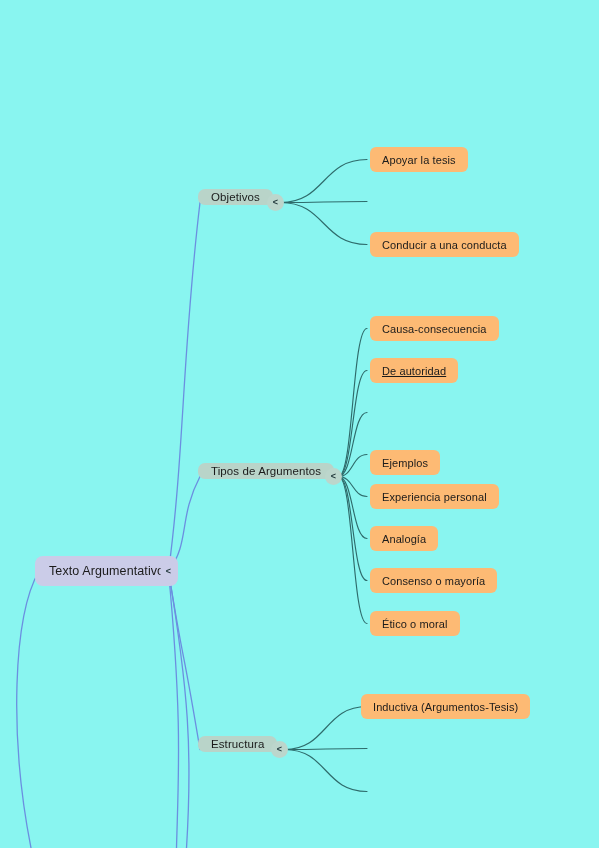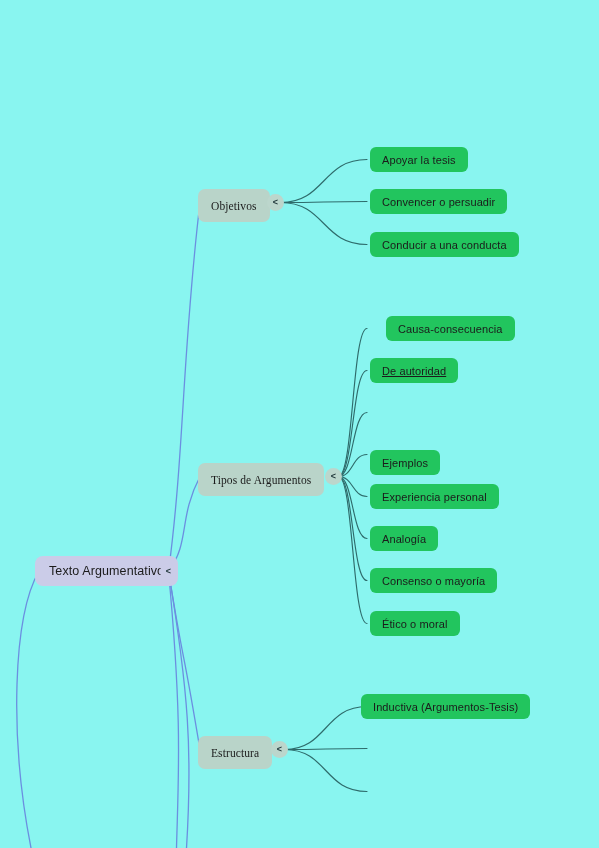--- a/index.html
+++ b/index.html
@@ -40,25 +40,24 @@
     background: #cbcce8;
     font-size: 12.5px;
     padding: 0 14px;
     height: 30px;
     border-radius: 8px;
   }
   .node-branch {
     background: #b9d4c9;
     font-size: 11.5px;
     padding: 0 13px;
-    height: 33px;
-    font-family: Liberation Serif, serif;
+    height: 16px;
   }
   .node-leaf {
-    background: #22c55e;
+    background: #fdba74;
     font-size: 11px;
     padding: 0 12px;
     height: 25px;
     border-radius: 6px;
   }
   .toggle {
     position: absolute;
     width: 17px;
     height: 17px;
     border-radius: 50%;
@@ -121,35 +120,32 @@
   <div class="node node-branch" style="left:198px; top:189px;">
     <span>Objetivos</span>
   </div>
   <div class="toggle toggle-branch" style="left:267px; top:194px;">
     <span>&lt;</span>
   </div>
 
   <div class="node node-leaf" style="left:370px; top:147px;">
     <span>Apoyar la tesis</span>
   </div>
-  <div class="node node-leaf" style="left:370px; top:189px;">
-    <span>Convencer o persuadir</span>
-  </div>
   <div class="node node-leaf" style="left:370px; top:232px;">
     <span>Conducir a una conducta</span>
   </div>
 
   <div class="node node-branch" style="left:198px; top:463px;">
     <span>Tipos de Argumentos</span>
   </div>
   <div class="toggle toggle-branch" style="left:325px; top:468px;">
     <span>&lt;</span>
   </div>
 
-  <div class="node node-leaf" style="left:386px; top:316px;padding-left:12px;">
+  <div class="node node-leaf" style="left:370px; top:316px;padding-left:12px;">
     <span>Causa-consecuencia</span>
   </div>
   <div class="node node-leaf" style="left:370px; top:358px;text-decoration:underline;">
     <span>De autoridad</span>
   </div>
   <div class="node node-leaf" style="left:370px; top:442px;margin-top:8px;">
     <span>Ejemplos</span>
   </div>
   <div class="node node-leaf" style="left:370px; top:484px;">
     <span>Experiencia personal</span>

